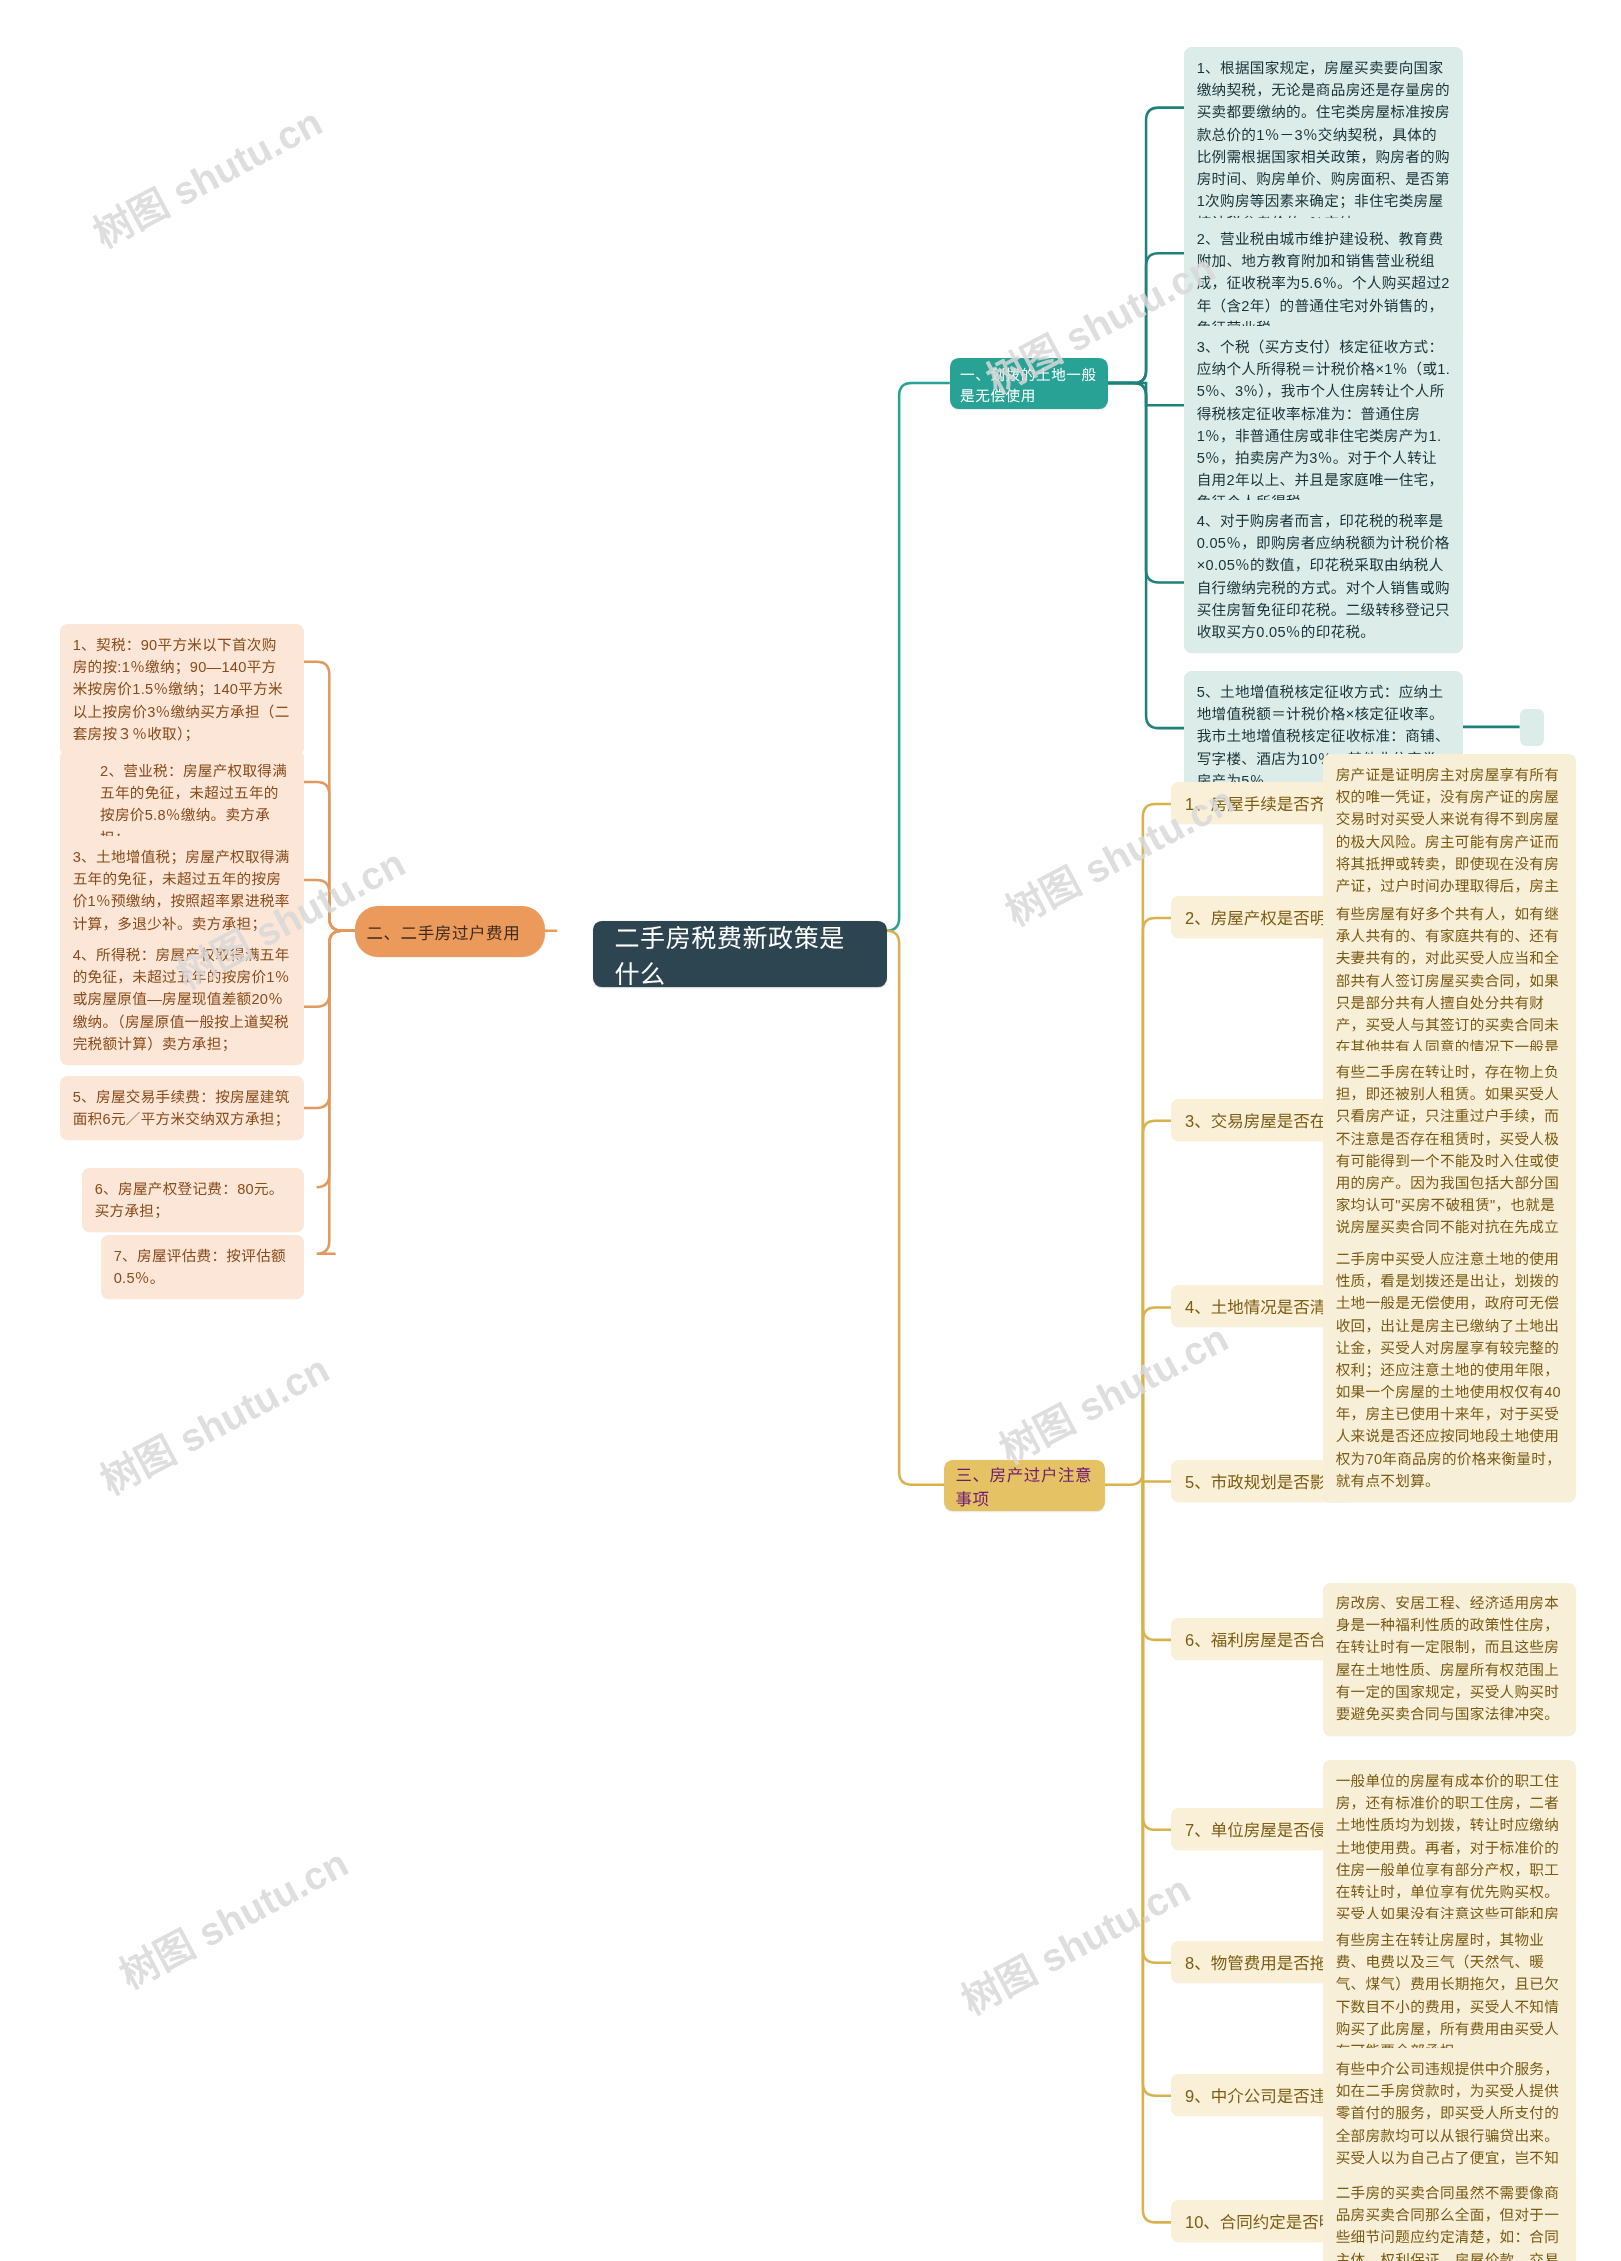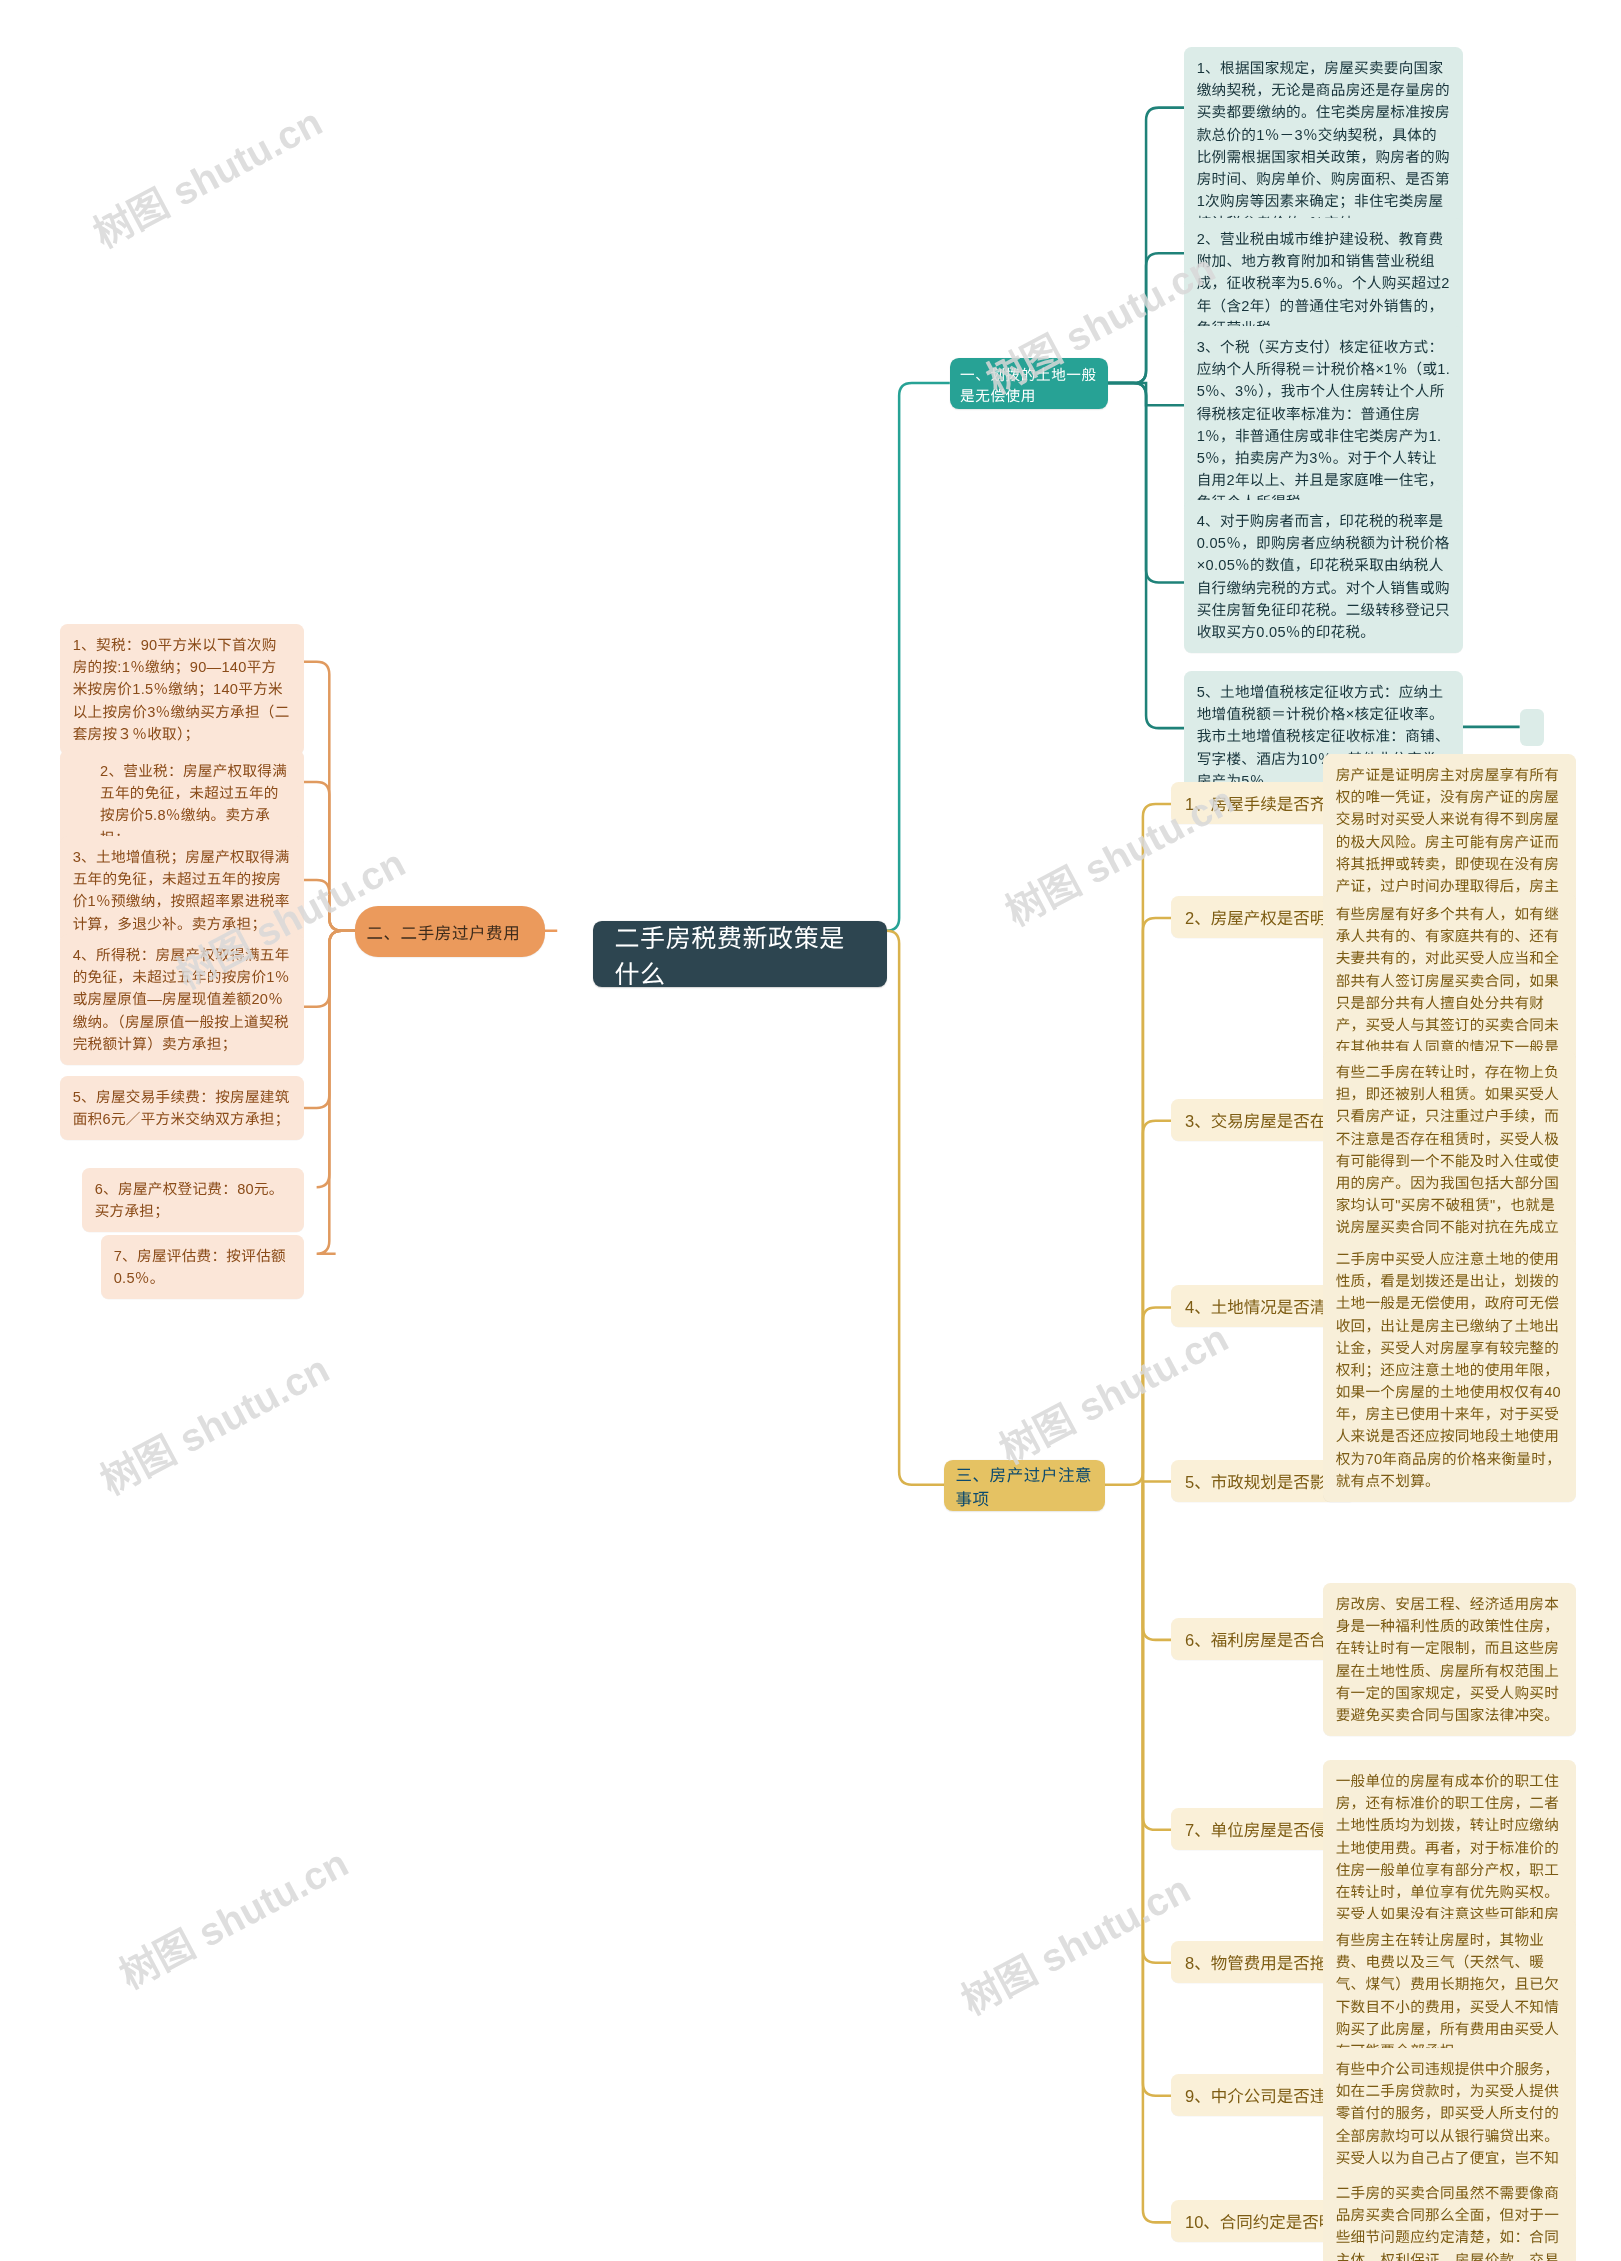--- a/index.html
+++ b/index.html
@@ -42,21 +42,21 @@
   .branch{
     border-radius:8.9px;
     font-size:19px;
     padding:11.4px 16.5px;
     display:flex;align-items:center;
     letter-spacing:0.6px;
     box-shadow:0 0.6px 1.3px rgba(0,0,0,.10);
   }
   .branch.teal{background:#27a295;color:#ffffff;}
   .branch.orange{background:#eb9a5c;color:#3d2b1b;}
-  .branch.gold{background:#e5c263;color:#0c4a6e;}
+  .branch.gold{background:#e5c263;color:#701a75;}
 
   
   .card{
     border-radius:7.6px;
     padding:10px 12.7px;
     font-size:14.6px;
     line-height:1.52;
     letter-spacing:0.3px;
     word-break:break-all;
     box-shadow:0 0.6px 0.6px rgba(0,0,0,.05);
@@ -235,21 +235,21 @@
   </div>
   <div class="node card cream2" style="left:1323px;top:893px;width:253px;">
     <span>有些房屋有好多个共有人，如有继承人共有的、有家庭共有的、还有夫妻共有的，对此买受人应当和全部共有人签订房屋买卖合同，如果只是部分共有人擅自处分共有财产，买受人与其签订的买卖合同未在其他共有人同意的情况下一般是无效的。</span>
   </div>
   <div class="node card cream2" style="left:1323px;top:1051px;width:253px;">
     <span>有些二手房在转让时，存在物上负担，即还被别人租赁。如果买受人只看房产证，只注重过户手续，而不注意是否存在租赁时，买受人极有可能得到一个不能及时入住或使用的房产。因为我国包括大部分国家均认可"买房不破租赁"，也就是说房屋买卖合同不能对抗在先成立的租赁合同。这一点在实际中被很多买受人及中介公司忽视，也被许多卖家利用从而引起较多纠纷。</span>
   </div>
   <div class="node card cream2" style="left:1323px;top:1238px;width:253px;">
     <span>二手房中买受人应注意土地的使用性质，看是划拨还是出让，划拨的土地一般是无偿使用，政府可无偿收回，出让是房主已缴纳了土地出让金，买受人对房屋享有较完整的权利；还应注意土地的使用年限，如果一个房屋的土地使用权仅有40年，房主已使用十来年，对于买受人来说是否还应按同地段土地使用权为70年商品房的价格来衡量时，就有点不划算。</span>
   </div>
-  <div class="node card cream2" style="left:1323px;top:1583px;width:253px;">
+  <div class="node card cream2" style="left:1323px;top:1583px;width:253px;font-family:Liberation Mono, monospace;">
     <span>房改房、安居工程、经济适用房本身是一种福利性质的政策性住房，在转让时有一定限制，而且这些房屋在土地性质、房屋所有权范围上有一定的国家规定，买受人购买时要避免买卖合同与国家法律冲突。</span>
   </div>
   <div class="node card cream2" style="left:1323px;top:1760px;width:253px;">
     <span>一般单位的房屋有成本价的职工住房，还有标准价的职工住房，二者土地性质均为划拨，转让时应缴纳土地使用费。再者，对于标准价的住房一般单位享有部分产权，职工在转让时，单位享有优先购买权。买受人如果没有注意这些可能和房主一起侵犯单位的合法权益。</span>
   </div>
   <div class="node card cream2" style="left:1323px;top:1919px;width:253px;">
     <span>有些房主在转让房屋时，其物业费、电费以及三气（天然气、暖气、煤气）费用长期拖欠，且已欠下数目不小的费用，买受人不知情购买了此房屋，所有费用由买受人有可能要全部承担。</span>
   </div>
   <div class="node card cream2" style="left:1323px;top:2048px;width:253px;">
     <span>有些中介公司违规提供中介服务，如在二手房贷款时，为买受人提供零首付的服务，即买受人所支付的全部房款均可以从银行骗贷出来。买受人以为自己占了便宜，岂不知如果银行发现，所有的责任有可能由自己承担。</span>

